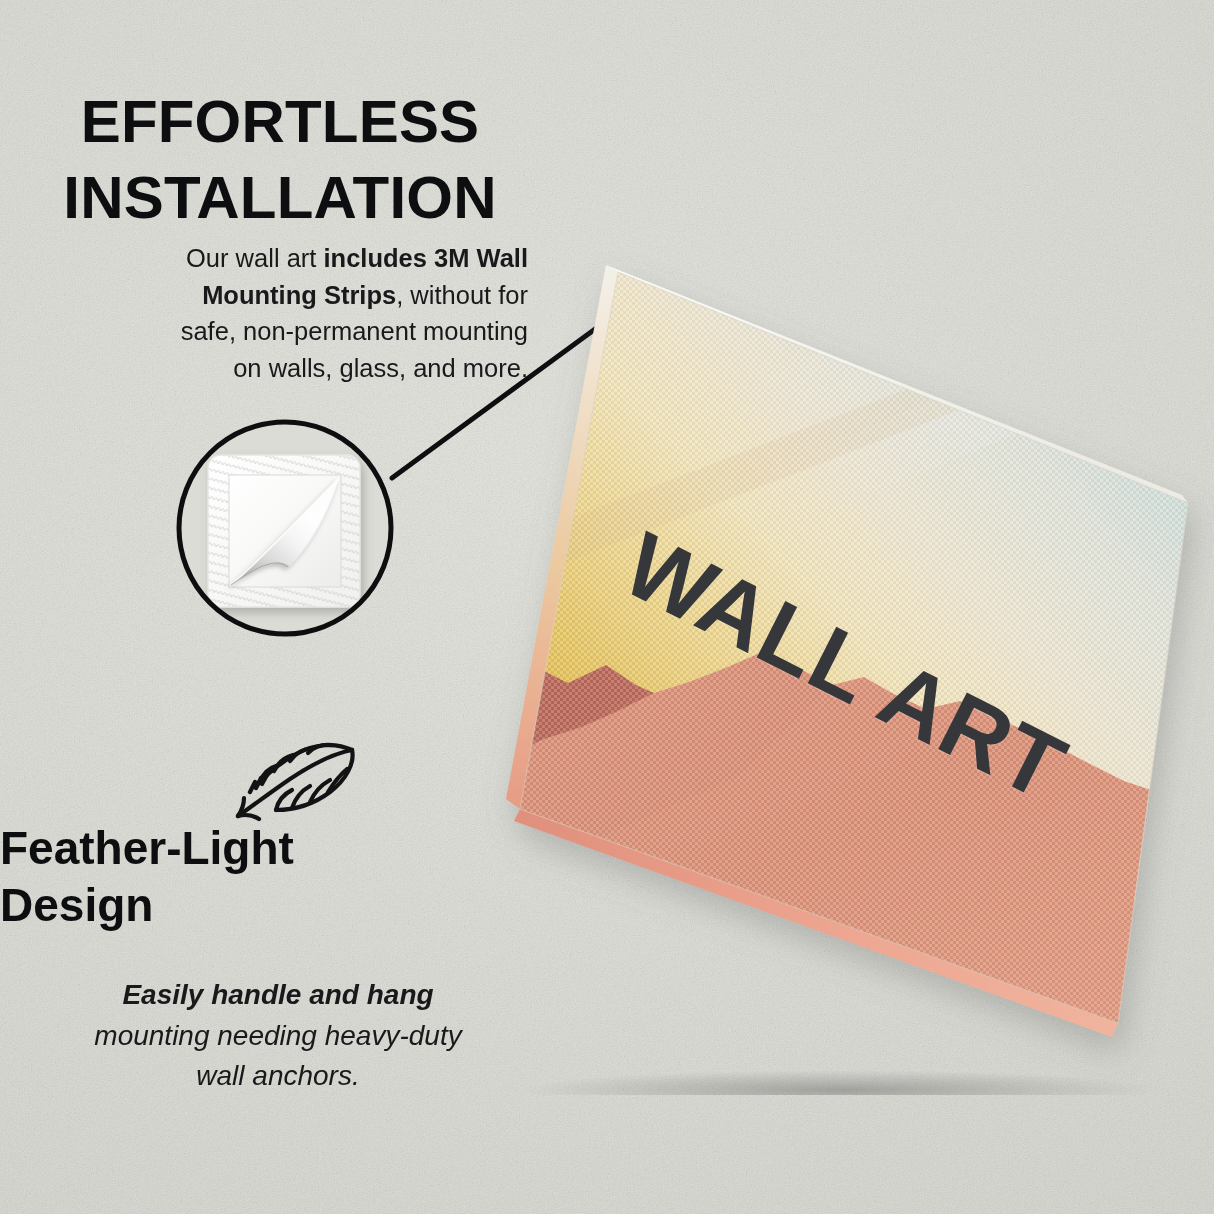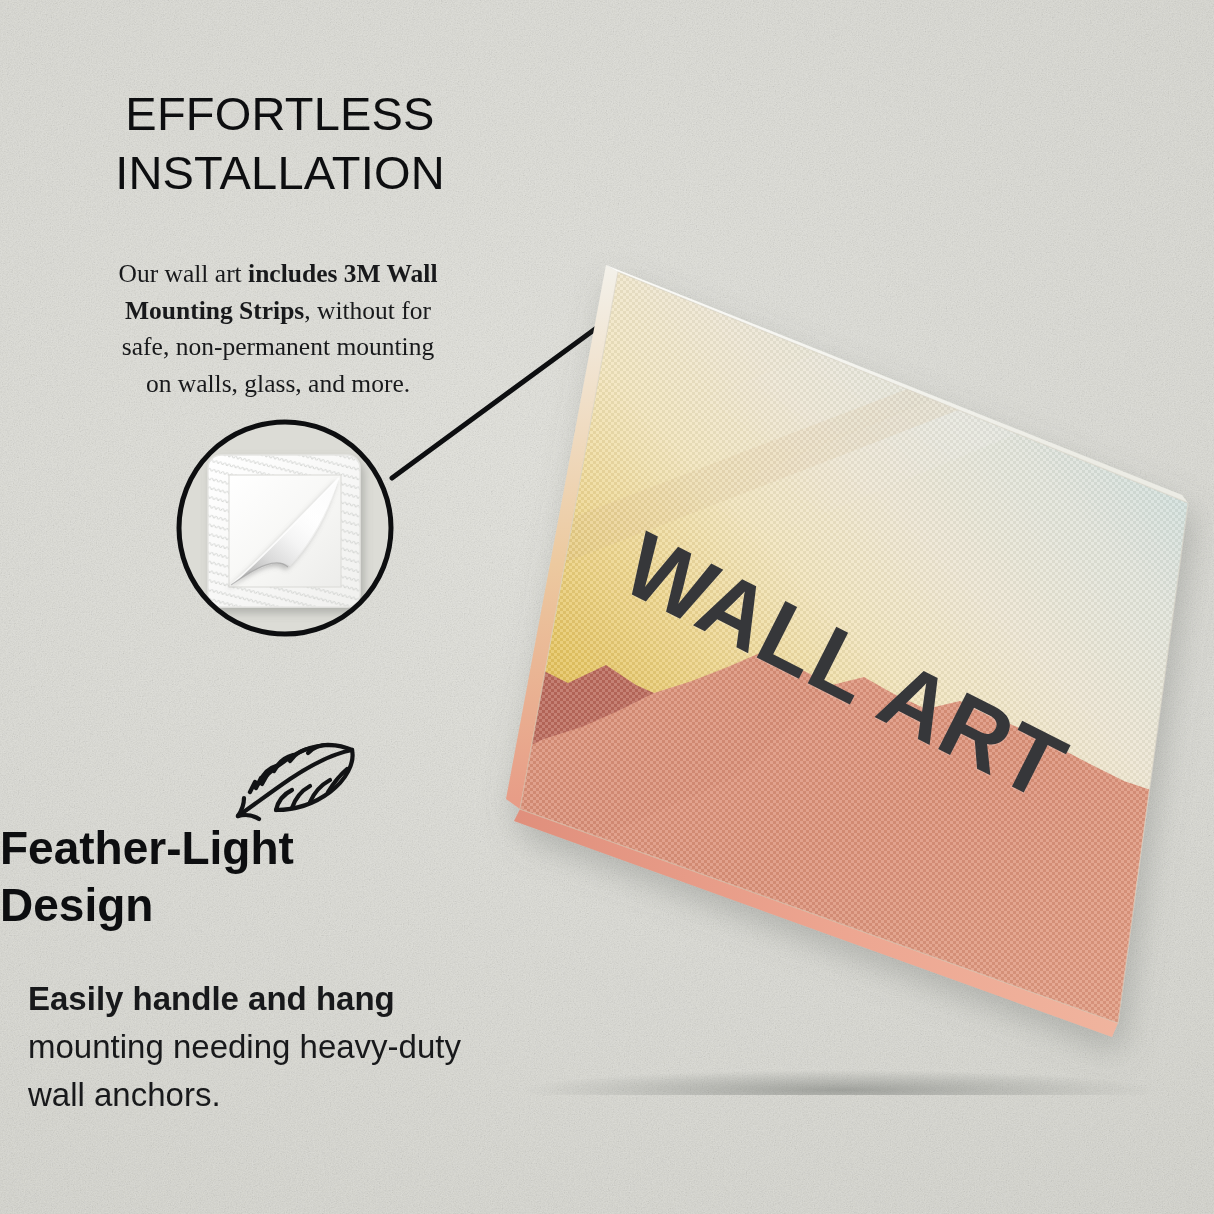--- a/index.html
+++ b/index.html
@@ -35,51 +35,52 @@
     opacity: .42;
     mix-blend-mode: screen;
   }
 
   
   .txt { position: absolute; color: #111214; }
 
   #headline {
     left: 0; top: 84px; width: 560px;
     text-align: center;
-    font-size: 47px;
-    font-weight: normal;
+    font-size: 60px;
+    font-weight: bold;
     line-height: 1.26;
     letter-spacing: .2px;
     color: #0d0e10;
   }
 
   #body-copy {
-    left: 28px; top: 256px; width: 500px;
-    text-align: center;
+    left: 28px; top: 240px; width: 500px;
+    text-align: right;
     font-size: 25.5px;
     line-height: 1.44;
     color: #18191b;
-    font-family: Liberation Serif, serif;
   }
   #body-copy b { font-weight: bold; }
 
   #subhead {
     left: 0; top: 820px; width: 560px;
     text-align: left;
     font-size: 46px;
     font-weight: bold;
     line-height: 1.23;
     color: #0d0e10;
   }
 
   #sub-copy {
     left: 28px; top: 975px; width: 500px;
-    font-size: 33px;
+    text-align: center;
+    font-size: 28px;
     line-height: 1.45;
     color: #18191b;
+    font-style: italic;
   }
   #sub-copy b { font-weight: bold; }
 
   
   #feather-icon {
     position: absolute;
     left: 222px; top: 730px;
     width: 145px; height: 100px;
   }
 

